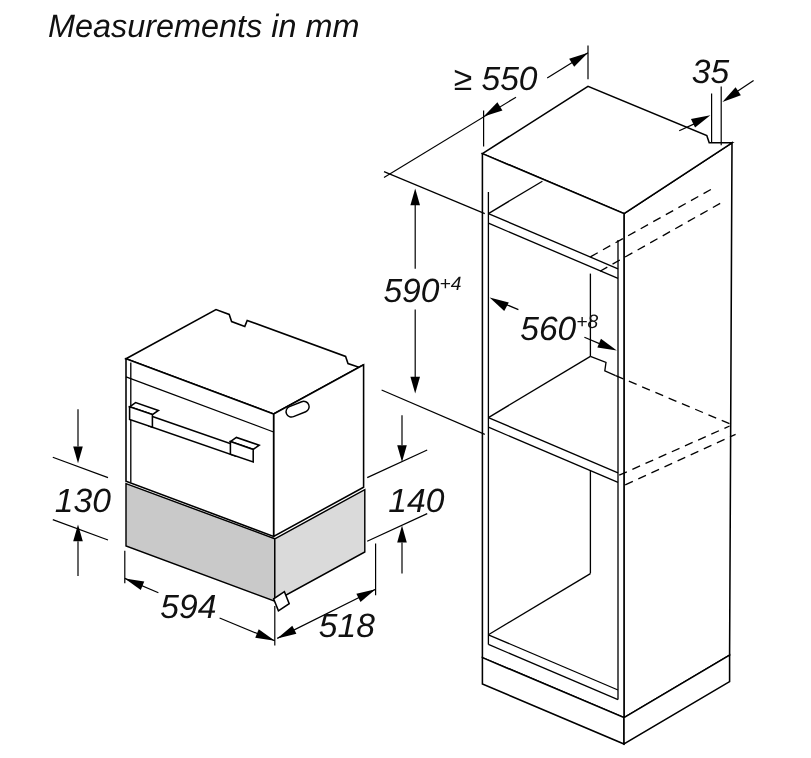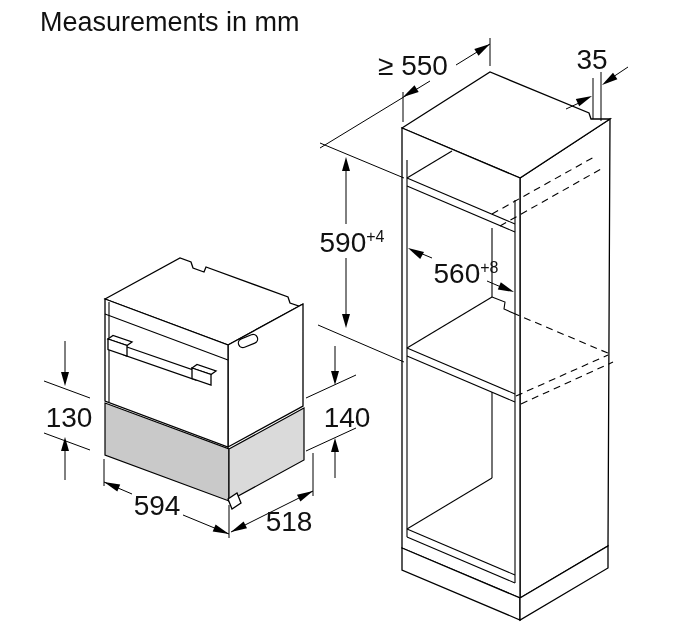--- a/index.html
+++ b/index.html
@@ -7,20 +7,21 @@
     padding: 0;
     background: #ffffff;
     font-family: "Liberation Sans", sans-serif;
   }
   #stage {
     position: relative;
     width: 676px;
     height: 632px;
     background: #ffffff;
     overflow: hidden;
+    font-style: italic;
   }
   svg text {
     font-family: "Liberation Sans", sans-serif;
     fill: #111111;
   }
   .outline  { fill: #ffffff; stroke: #000; stroke-width: 1.3; }
   .graydark { fill: #c9c9c9; stroke: #000; stroke-width: 1.2; }
   .graylite { fill: #dadada; stroke: #000; stroke-width: 1.2; }
   .iline    { fill: none; stroke: #000; stroke-width: 1.1; }
   .hidden-l { fill: none; stroke: #000; stroke-width: 1.1; stroke-dasharray: 7 5; }

